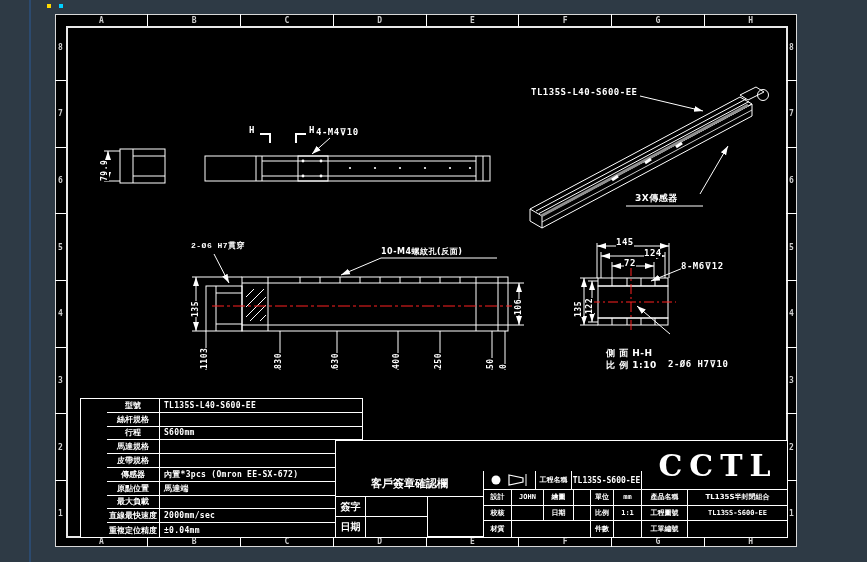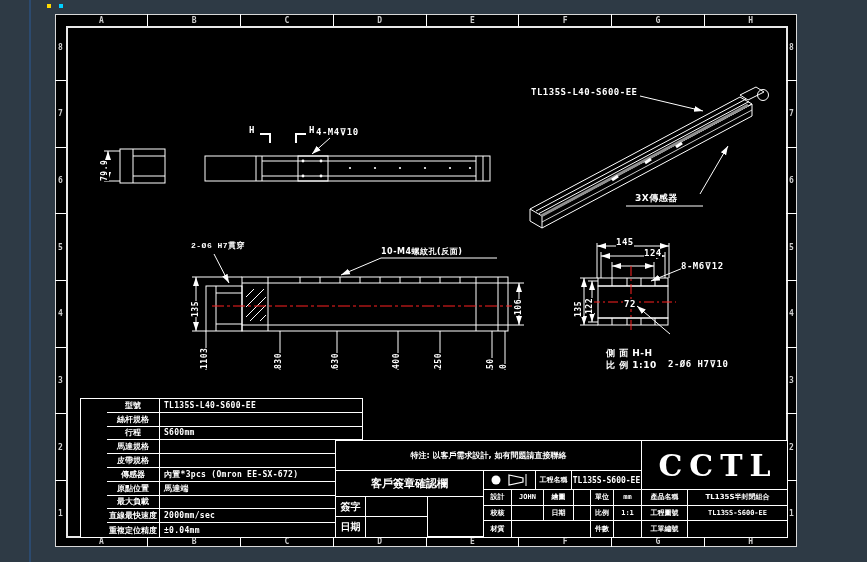--- a/index.html
+++ b/index.html
@@ -248,21 +248,21 @@
   <span class="dim rot" style="left:200px;top:369px;">1103</span>
   <span class="dim rot" style="left:274px;top:369px;">830</span>
   <span class="dim rot" style="left:331px;top:369px;">630</span>
   <span class="dim rot" style="left:392px;top:369px;">400</span>
   <span class="dim rot" style="left:434px;top:369px;">250</span>
   <span class="dim rot" style="left:486px;top:369px;">50</span>
   <span class="dim rot" style="left:499px;top:369px;">0</span>
 
   <span class="dim big" style="left:616px;top:238px;">145</span>
   <span class="dim big" style="left:644px;top:249px;">124</span>
-  <span class="dim big" style="left:624px;top:259px;margin-top:41px;">72</span>
+  <span class="dim big" style="left:624px;top:259px;">72</span>
   <span class="dim big" style="left:681px;top:262px;">8-M6⊽12</span>
   <span class="dim rot" style="left:574px;top:317px;">135</span>
   <span class="dim rot" style="left:585px;top:314px;">122</span>
   <span class="dim big" style="left:668px;top:330px;margin-top:30px;">2-Ø6 H7⊽10</span>
   <span class="dim big" style="left:606px;top:349px;font-family:'DejaVu Sans',sans-serif;">側 面 H-H</span>
   <span class="dim big" style="left:606px;top:361px;font-family:'DejaVu Sans',sans-serif;">比 例 1:10</span>
 
   <div class="spec">
     <div class="l">型號</div>
     <div class="v nr">TL135S-L40-S600-EE</div>
@@ -280,21 +280,20 @@
     <div class="v nr">馬達端</div>
     <div class="l">最大負載</div>
     <div class="v nr"></div>
     <div class="l">直線最快速度</div>
     <div class="v nr">2000mm/sec</div>
     <div class="l nb">重複定位精度</div>
     <div class="v nr nb">±0.04mm</div>
   </div>
 
   <div class="tblock">
-    <div class="notes">特注: 以客戶需求設計, 如有問題請直接聯絡</div>
     <div class="logocell">
       <span class="logo">CCTL</span>
     </div>
 
     <div class="sign">
       <div class="hd">客戶簽章確認欄</div>
       <div class="grid">
         <div>簽字</div>
         <div></div>
         <div class="nr" style="grid-column:3;grid-row:1/3;"></div>

